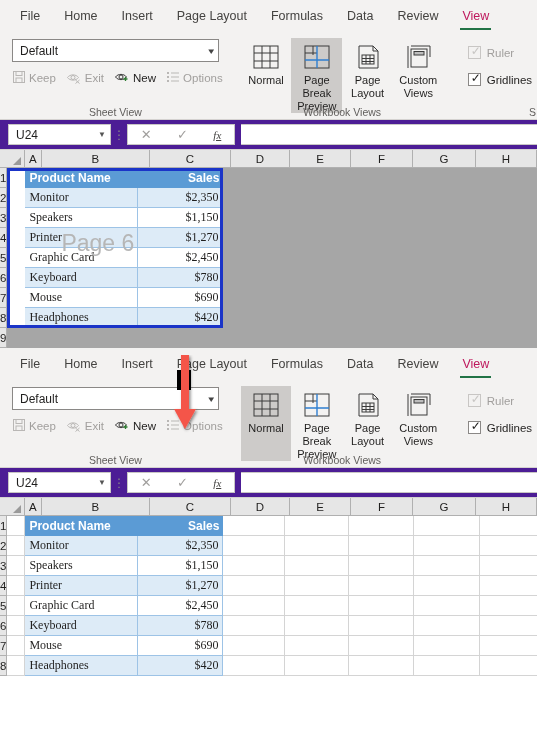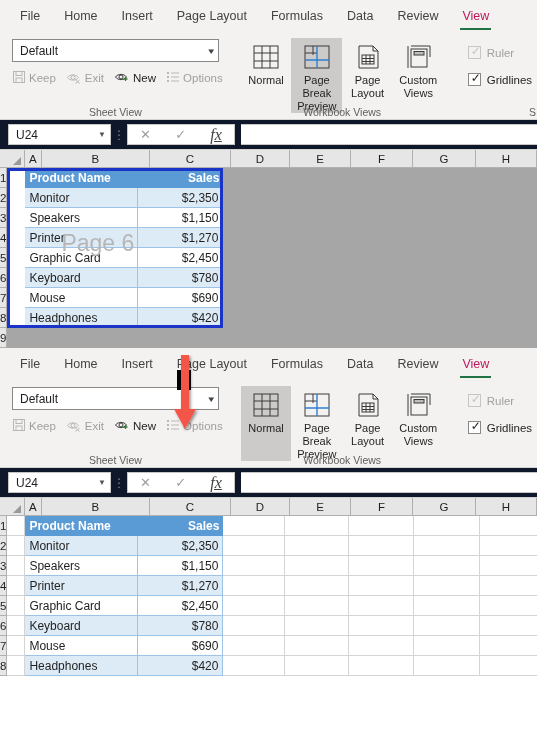--- a/index.html
+++ b/index.html
@@ -93,21 +93,21 @@
   .chkbox .tick {
     position: absolute; left: 2px; top: -2px;
     font-size: 12px; color: #201f1e; line-height: 13px;
   }
   .chkbox.dis .tick { color: #c8c6c4; }
   .chk-lbl { font-size: 11.5px; color: #201f1e; white-space: nowrap; }
   .chk-lbl.dis { color: #a19f9d; }
 
   
   .fbar {
-    height: 30px; background: #0f172a;
+    height: 30px; background: #4c1d95;
     display: flex; align-items: center;
     padding: 0 0 0 8px; border-bottom: 1px solid #d4d2d0;
   }
   .namebox {
     width: 103px; height: 21px; background: #fff;
     border: 1px solid #c8c6c4; display: flex;
     align-items: center; padding: 0 4px 0 7px;
     font-size: 12px; color: #201f1e;
   }
   .namebox .nb-val { flex: 1; }
@@ -115,21 +115,21 @@
   .vdots {
     width: 16px; text-align: center; color: #8a8886;
     font-size: 12px; letter-spacing: 0; line-height: 10px;
   }
   .fx-grp {
     height: 21px; background: #fff; border: 1px solid #c8c6c4;
     display: flex; align-items: center; width: 108px;
     justify-content: space-around;
   }
   .fx-ico { font-size: 13px; color: #a19f9d; }
-  .fx-ico.fx { color: #444341; font-style: italic; font-size: 16px; font-family: "Liberation Serif", serif; text-decoration: underline; }
+  .fx-ico.fx { color: #444341; font-style: italic; font-size: 11px; font-family: "Liberation Serif", serif; text-decoration: underline; }
   .fbar-input {
     flex: 1; height: 21px; background: #fff;
     border: 1px solid #c8c6c4; border-left: none;
     margin-left: 6px; margin-right: -1px;
   }
 
   
   .grid { position: relative; }
   .colhdr { display: flex; height: 18px; }
   .corner {
@@ -160,21 +160,21 @@
   .crow { display: flex; height: 20px; }
   .cell {
     height: 20px; display: flex; align-items: center;
     font-size: 12px; color: #201f1e; padding: 0 4px;
     overflow: hidden; white-space: nowrap;
   }
   .cell.num { justify-content: flex-end; }
   .cell.hdr { background: #5b9bd5; color: #fff; font-weight: bold; }
   .cell.band { background: #ddebf7; }
   .cell.plain { background: #ffffff; }
-  .cell.bordered { border: 1px solid #9dc3e6; border-top: none; border-left: none; }
+  .cell.bordered { border: 1px solid #9dc3e6; border-top: none; border-left: none; font-family: Liberation Serif, serif; }
 
   
   .pbp-out { background: #a6a6a6; }
   .pbp-border {
     position: absolute; border: 3px solid #1a34c8;
     pointer-events: none;
   }
   .watermark {
     position: absolute; font-size: 23px; color: #b6b6b6;
     pointer-events: none; white-space: nowrap;

